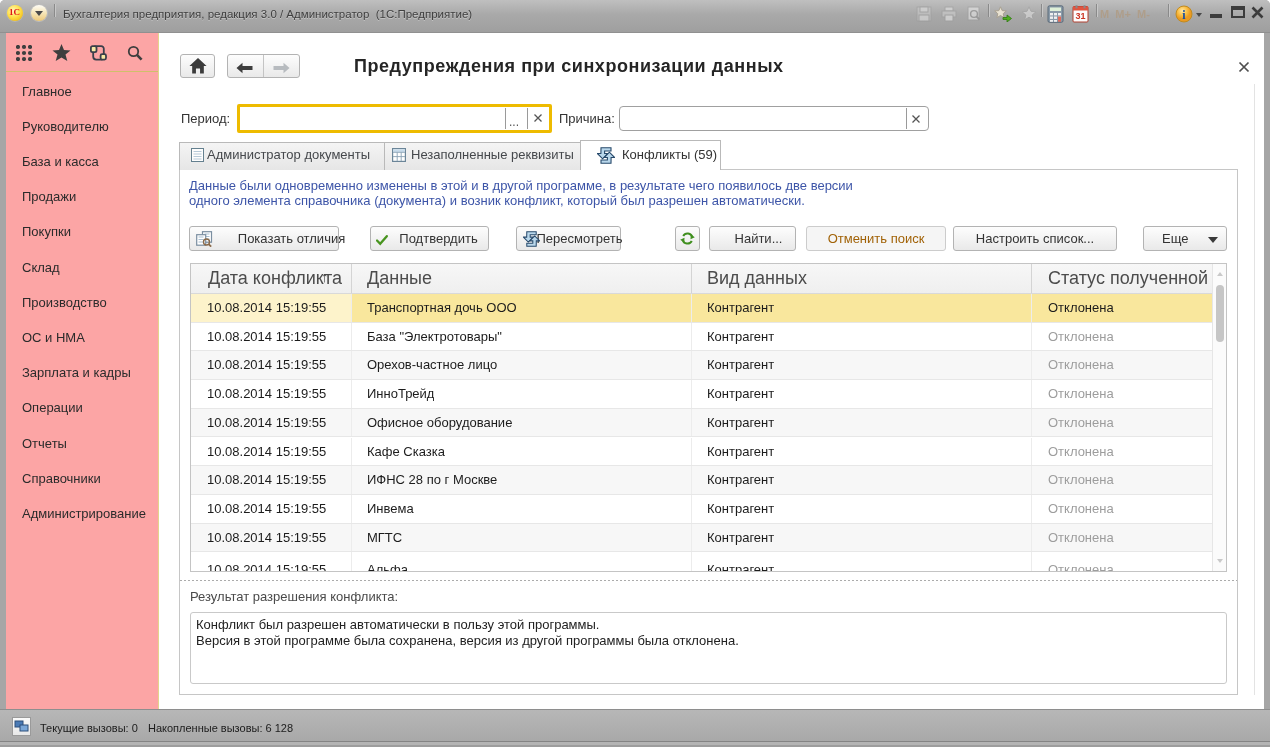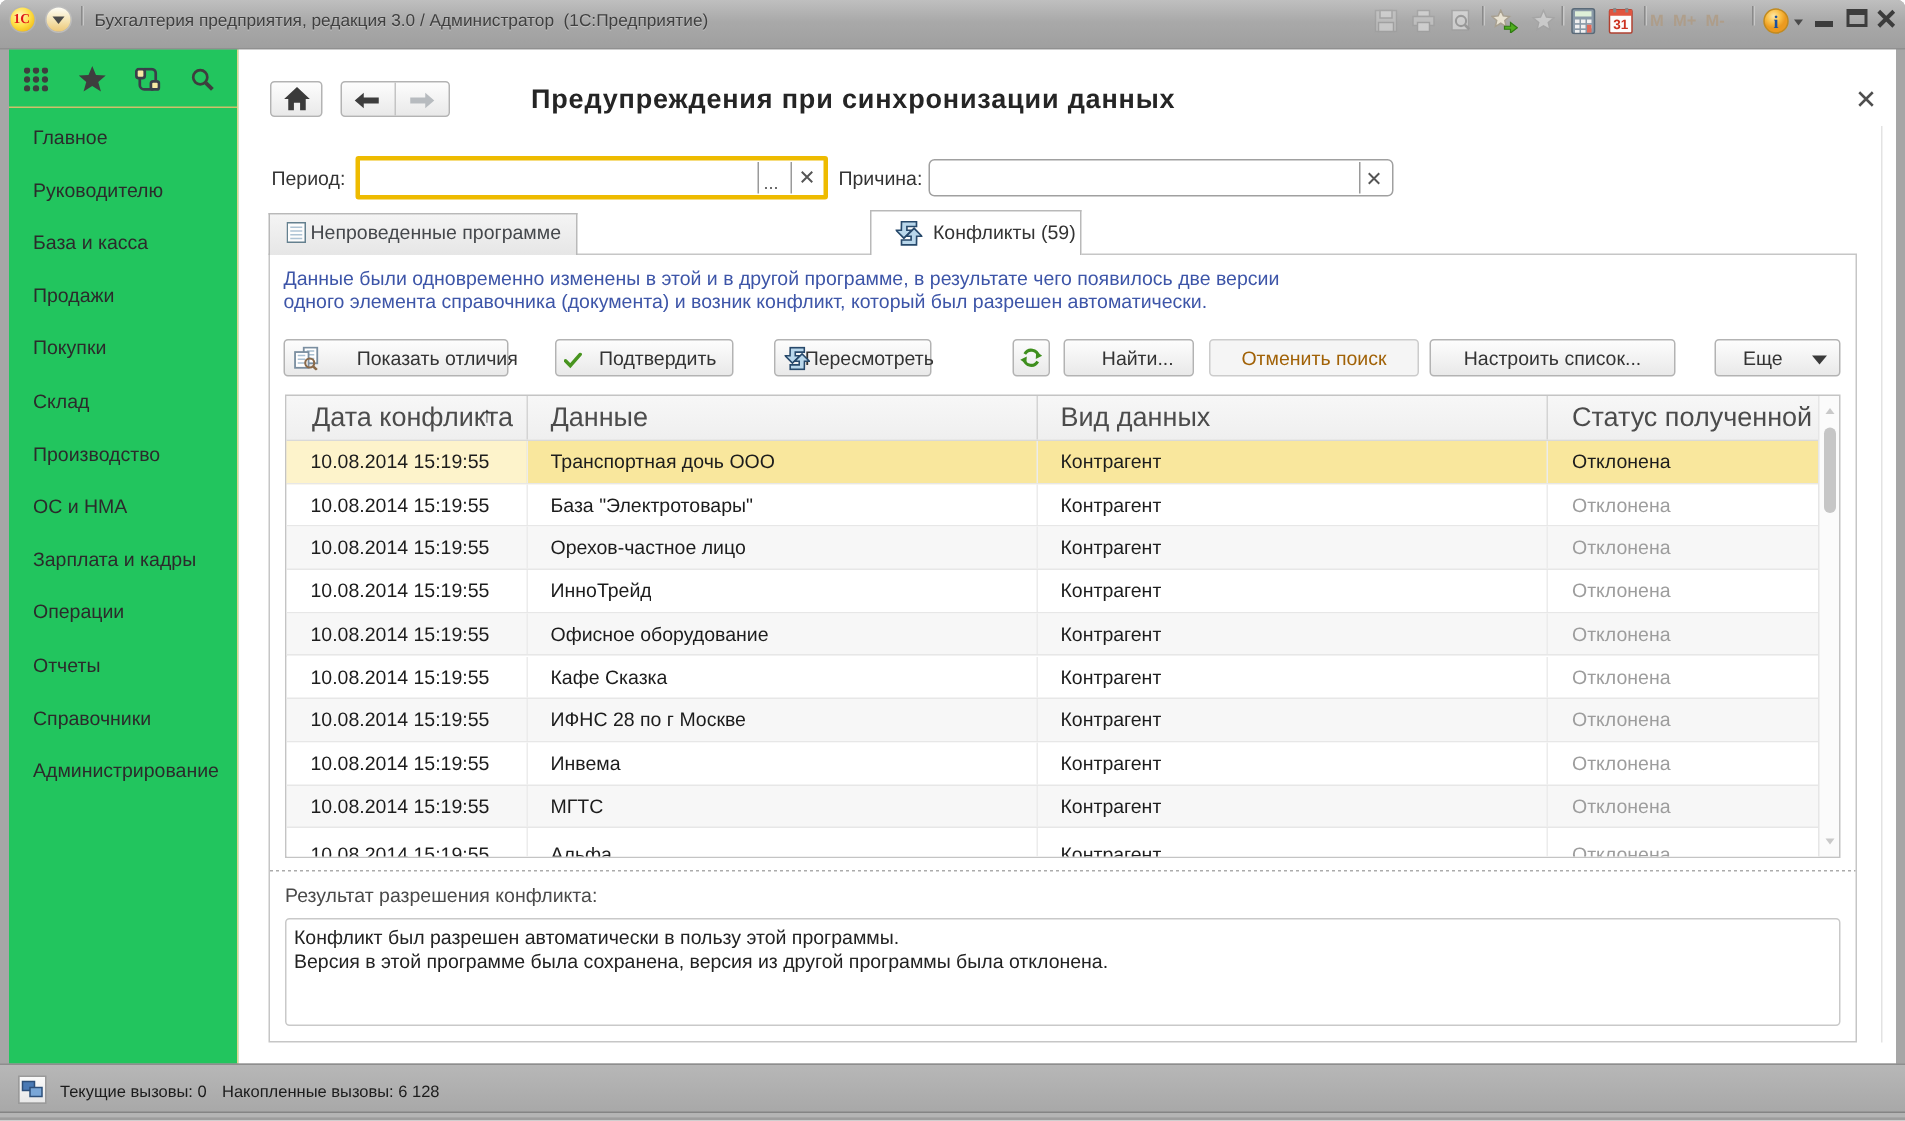--- a/index.html
+++ b/index.html
@@ -10,21 +10,21 @@
 .abs{position:absolute;}
 
 #titlebar{position:absolute;left:0;top:0;width:1270px;height:33px;
   background:linear-gradient(180deg,#bfbfbf 0%,#a9a9a9 45%,#9f9f9f 100%);
   border-bottom:1px solid #909090;box-sizing:border-box;}
 #title-text{position:absolute;left:63px;top:8px;font-size:11.5px;color:#3f3f3f;
   text-shadow:0 1px 0 rgba(255,255,255,0.35);}
 .tsep{position:absolute;top:4px;width:1px;height:13px;background:#8a8a8a;box-shadow:1px 0 0 #c8c8c8;}
 
 #sidebar{position:absolute;left:6px;top:33px;width:153px;height:676px;
-  background:#22c55e;border-right:1px solid #e3d58c;box-sizing:border-box;}
+  background:#fca5a5;border-right:1px solid #e3d58c;box-sizing:border-box;}
 #main{position:absolute;left:159px;top:33px;width:1105px;height:676px;background:#ffffff;}
 #statusbar{position:absolute;left:0;top:709px;width:1270px;height:38px;
   background:linear-gradient(180deg,#b7b7b7 0%,#a8a8a8 85%);
   border-top:1px solid #8e8e8e;box-sizing:border-box;}
 
 .sbicon{position:absolute;top:12px;}
 #sb-sep{position:absolute;left:0;top:38px;width:152px;height:1px;background:#cfc06a;}
 .mitem{position:absolute;left:16px;font-size:13px;color:#2b2b2b;white-space:nowrap;}
 
 .btn{position:absolute;box-sizing:border-box;height:25px;
@@ -262,21 +262,36 @@
       <svg width="13" height="14" viewBox="0 0 13 14">
         <rect x="0.5" y="0.5" width="12" height="13" fill="#fdfdfd" stroke="#64808f" stroke-width="1"></rect>
         <g stroke="#aec3d4" stroke-width="0.9">
             <line x1="2.5" y1="3.5" x2="10.5" y2="3.5"></line>
             <line x1="2.5" y1="6" x2="10.5" y2="6"></line>
             <line x1="2.5" y1="8.5" x2="10.5" y2="8.5"></line>
             <line x1="2.5" y1="11" x2="10.5" y2="11"></line>
           </g>
       </svg>
     </span>
-    <span style="position:absolute;left:27px;top:4px;">Непроведенные программе</span>
+    <span style="position:absolute;left:27px;top:4px;">Администратор документы</span>
+  </div>
+  <div class="tab" id="tab2" style="left:384px;width:197px;">
+    <span class="ticon" style="left:7px;top:5px;position:absolute;">
+      <svg width="14" height="14" viewBox="0 0 14 14">
+        <rect x="0.6" y="0.6" width="12.8" height="12.8" fill="#fff" stroke="#6b8598" stroke-width="1.2"></rect>
+        <rect x="1.3" y="1.3" width="11.4" height="3" fill="#c8dcec"></rect>
+        <g stroke="#8aa2b4" stroke-width="0.9">
+            <line x1="5.2" y1="4.3" x2="5.2" y2="13"></line>
+            <line x1="9.2" y1="4.3" x2="9.2" y2="13"></line>
+            <line x1="1" y1="4.3" x2="13" y2="4.3"></line>
+            <line x1="1" y1="8.6" x2="13" y2="8.6"></line>
+          </g>
+      </svg>
+    </span>
+    <span style="position:absolute;left:26px;top:4px;">Незаполненные реквизиты</span>
   </div>
   <div class="tab" id="tab3" style="left:580px;width:141px;">
     <span class="ticon" style="left:16px;top:6px;position:absolute;">
       <svg width="18" height="17" viewBox="0 0 18 17">
         <path d="M4 0.8 H14 V4 H7.6 V6.5 H10.8 L5.6 11.8 L0.4 6.5 H3.9 Z" fill="#b9d7eb" stroke="#27496b" stroke-width="1.1"></path>
         <path d="M14 16.2 H4 V13 H10.4 V10.5 H7.2 L12.4 5.2 L17.6 10.5 H14.1 Z" fill="#b9d7eb" stroke="#27496b" stroke-width="1.1"></path>
       </svg>
     </span>
     <span style="position:absolute;left:41px;top:6px;">Конфликты (59)</span>
   </div>

